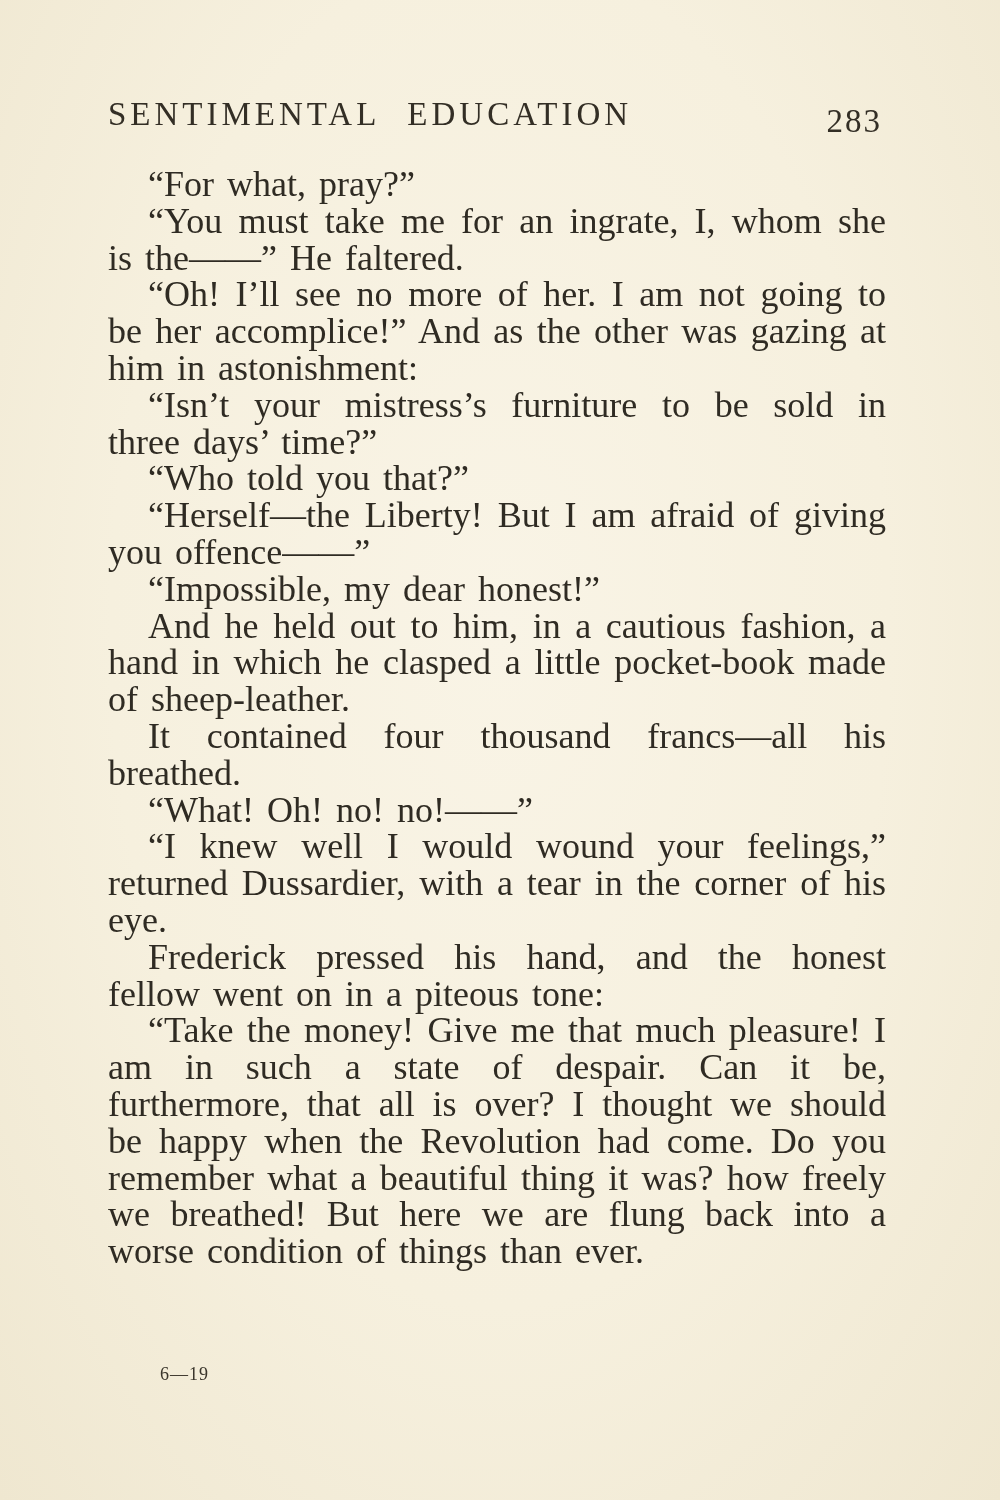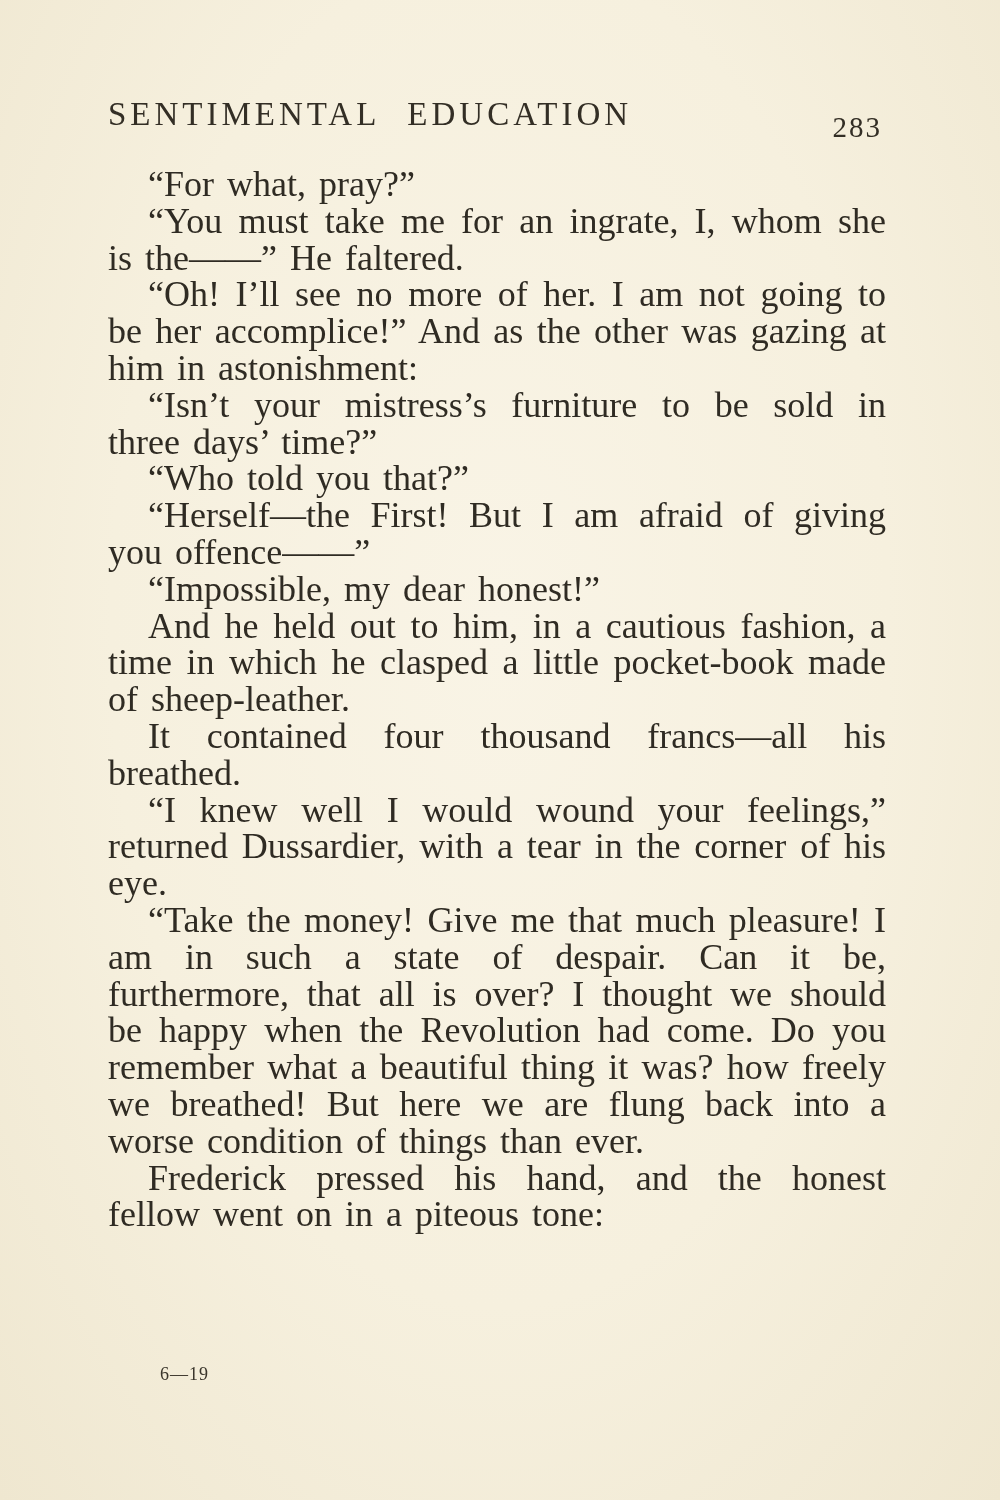--- a/index.html
+++ b/index.html
@@ -32,22 +32,22 @@
     font-size: 33px;
     font-weight: 400;
     letter-spacing: 4px;
     word-spacing: 16px;
     color: #332e25;
   }
 
   .page-number {
     position: absolute;
     right: 0;
-    top: 15px;
-    font-size: 29px;
+    top: 7px;
+    font-size: 33px;
     letter-spacing: 2px;
     color: #332e25;
   }
 
   .page-body {
     position: absolute;
     top: 166px;
     left: 108px;
     width: 778px;
     font-size: 36px;
@@ -79,24 +79,25 @@
     <span class="book-title">SENTIMENTAL EDUCATION</span>
     <span class="page-number">283</span>
   </header>
 
   <main class="page-body">
     <p>“For what, pray?”</p>
     <p>“You must take me for an ingrate, I, whom she is the——”  He faltered.</p>
     <p>“Oh!  I’ll see no more of her.  I am not going to be her accomplice!”  And as the other was gazing at him in astonishment:</p>
     <p>“Isn’t your mistress’s furniture to be sold in three days’ time?”</p>
     <p>“Who told you that?”</p>
-    <p>“Herself—the First!  But I am afraid of giving you offence——”</p>
+    <p>“Herself—the Liberty!  But I am afraid of giving you offence——”</p>
     <p>“Impossible, my dear honest!”</p>
-    <p>And he held out to him, in a cautious fashion, a time in which he clasped a little pocket-book made of sheep-leather.</p>
+    <p>And he held out to him, in a cautious fashion, a hand in which he clasped a little pocket-book made of sheep-leather.</p>
     <p>It contained four thousand francs—all his breathed.</p>
+    <p>“What!  Oh! no! no!——”</p>
     <p>“I knew well I would wound your feelings,” returned Dussardier, with a tear in the corner of his eye.</p>
+    <p>Frederick pressed his hand, and the honest fellow went on in a piteous tone:</p>
     <p>“Take the money!  Give me that much pleasure!  I am in such a state of despair.  Can it be, furthermore, that all is over?  I thought we should be happy when the Revolution had come.  Do you remember what a beautiful thing it was? how freely we breathed!  But here we are flung back into a worse condition of things than ever.</p>
-    <p>Frederick pressed his hand, and the honest fellow went on in a piteous tone:</p>
   </main>
 
   <footer class="signature-mark">6—19</footer>
 
 </div>
 
 </body></html>

